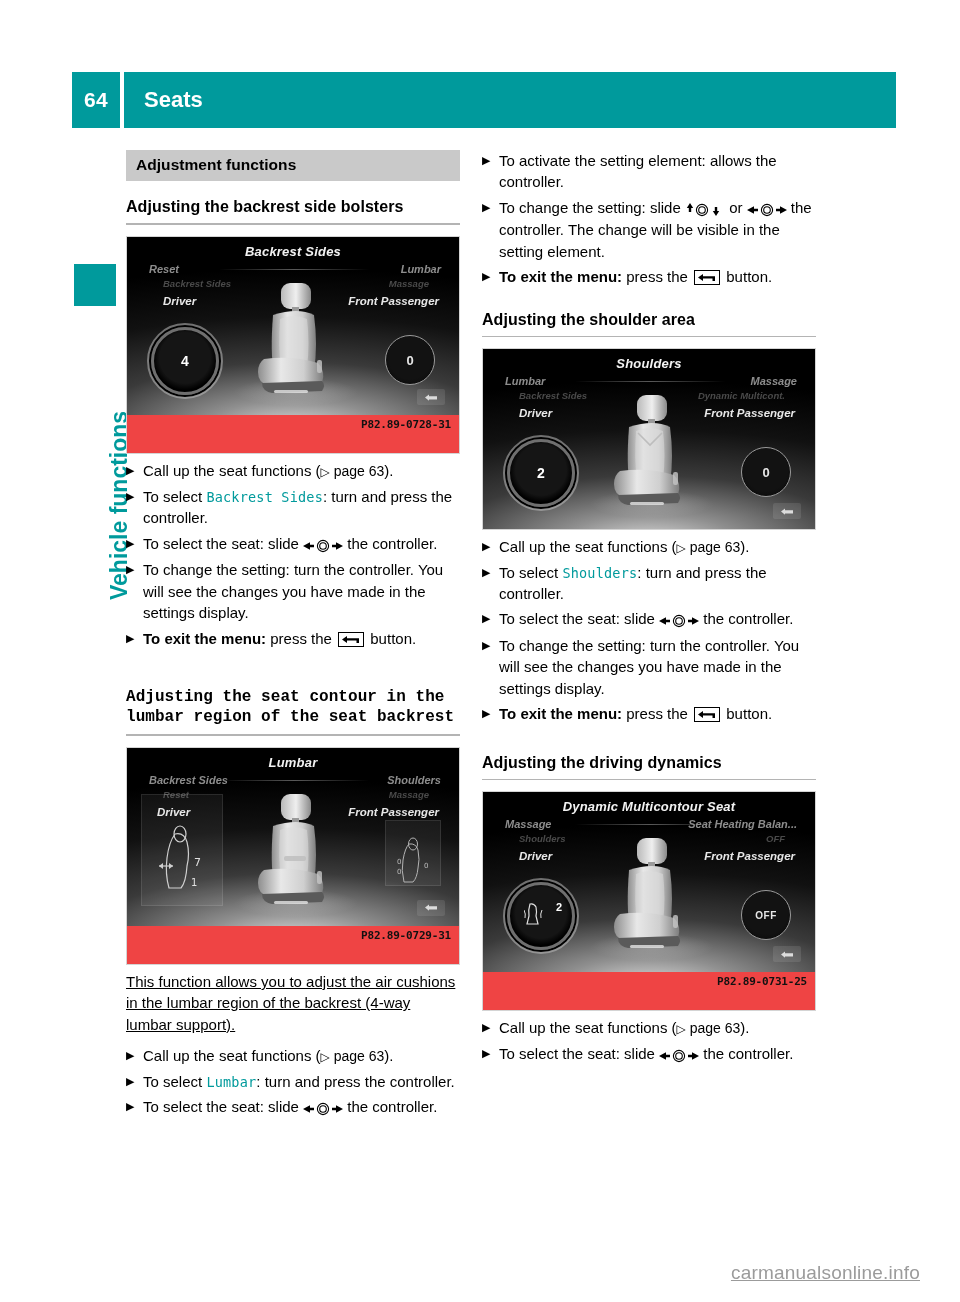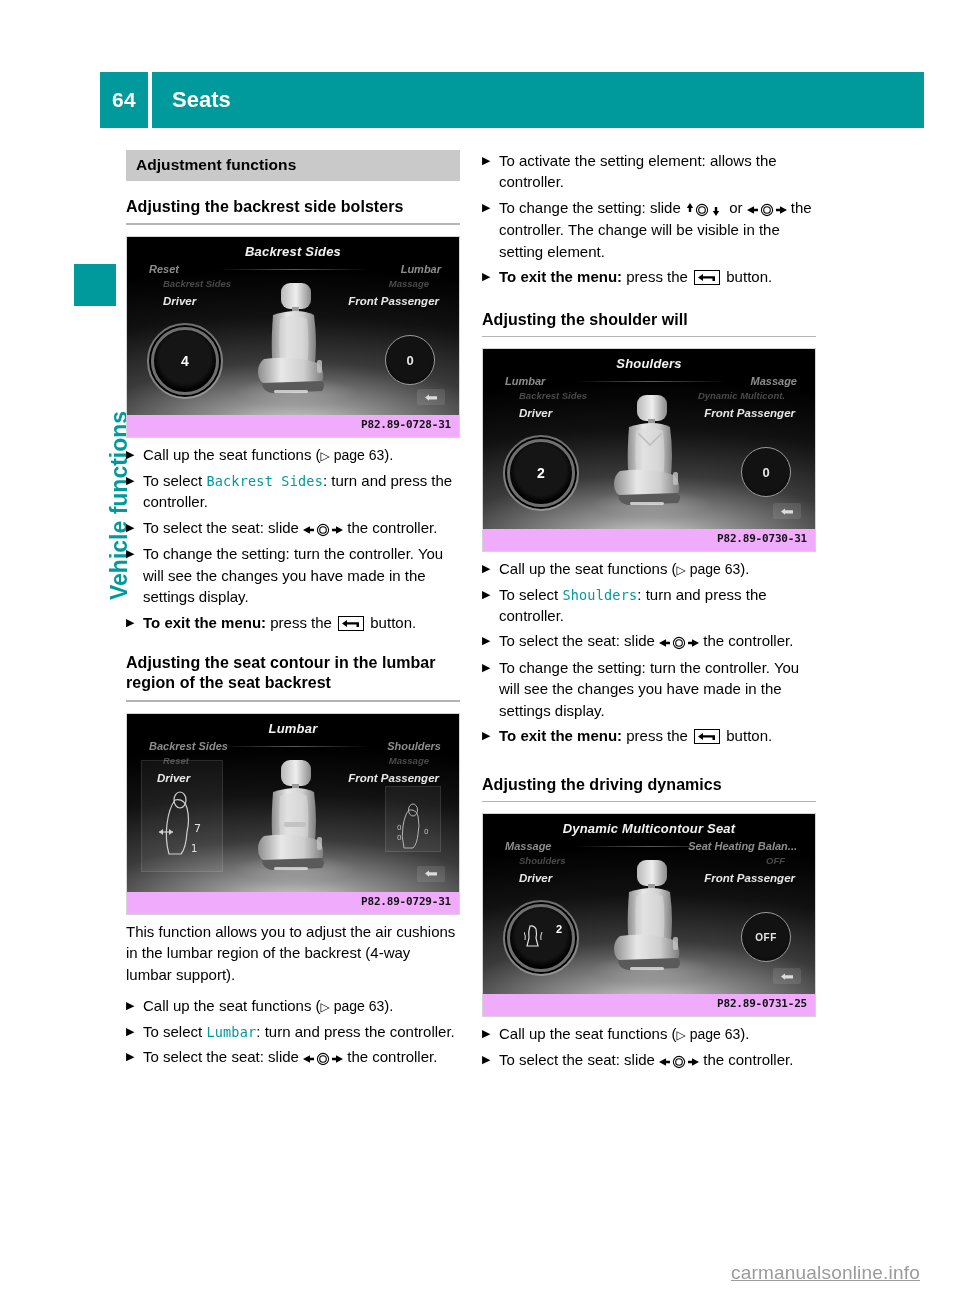--- a/index.html
+++ b/index.html
@@ -5,21 +5,21 @@
   html,body{margin:0;padding:0;}
   body{
     width:960px;height:1302px;background:#ffffff;
     font-family:"Liberation Sans", sans-serif;
     position:relative;overflow:hidden;
     -webkit-font-smoothing:antialiased;
   }
   .page{position:absolute;inset:0;}
 
   
-  .header{position:absolute;left:72px;top:72px;width:824px;height:56px;margin-left:28px;}
+  .header{position:absolute;left:72px;top:72px;width:824px;height:56px;}
   .header-pagebox{
     position:absolute;left:0;top:0;width:48px;height:56px;
     background:var(--teal);color:#fff;
     display:flex;align-items:center;justify-content:center;
     font-size:21px;font-weight:bold;letter-spacing:0.2px;
   }
   .header-bar{
     position:absolute;left:52px;top:0;right:0;height:56px;
     background:var(--teal);color:#fff;
     display:flex;align-items:center;
@@ -102,21 +102,21 @@
     position:relative;box-sizing:border-box;
     border:1px solid #d4d4d4;
   }
   .shot-screen{
     position:relative;width:332px;height:178px;overflow:hidden;
     background:
       radial-gradient(ellipse 150% 90% at 50% 108%, #dcdcdc 0%, #8f8f8f 18%, #3a3a3a 42%, #111 70%, #000 100%);
   }
   .shot-screen.sml{height:180px;}
   .shot-cap{
-    height:22px;background:#f0abfc;position:relative;
+    height:38px;background:#ef4444;position:relative;
   }
   .shot-cap span{
     position:absolute;right:8px;top:3px;
     font-family:"DejaVu Sans Mono", monospace;
     font-size:11px;font-weight:bold;color:#111;letter-spacing:-0.2px;
   }
 
   .s-title{
     position:absolute;top:7px;left:0;width:100%;text-align:center;
     color:#f2f2f2;font-style:italic;font-weight:bold;font-size:13px;
@@ -290,21 +290,21 @@
         <span>To change the setting: turn the controller. You will see the changes you have made in the settings display.</span>
       </li>
       <li>
         <span class="bullet">▶</span>
         <span class="bold">To exit the menu:</span><span> press the </span><span class="btnicon"><svg width="19" height="11" viewBox="0 0 19 11">
               <path d="M0 5.5 L5 2 L5 4.2 L17 4.2 L17 9 L14.5 9 L14.5 6.6 L5 6.6 L5 9 Z" fill="#000"></path>
             </svg></span><span> button.</span>
       </li>
     </ul>
 
-    <h2 class="sub" style="margin-top:20px;">Adjusting the seat contour in the lumbar region of the seat backrest</h2>
+    <h2 class="sub" style="margin-top:38px;font-family:Liberation Mono, monospace;">Adjusting the seat contour in the lumbar region of the seat backrest</h2>
     <div class="rule"></div>
 
     <div class="shot">
       <div class="shot-screen">
         <div class="s-title">Lumbar</div>
         <div class="s-left-lbl">Backrest Sides</div>
         <div class="s-sub-left">Reset</div>
         <div class="s-divider"></div>
         <div class="s-right-lbl">Shoulders</div>
         <div class="s-sub-right">Massage</div>
@@ -349,21 +349,21 @@
           <svg width="14" height="9" viewBox="0 0 14 9">
               <path d="M1 4.5 L5 1.5 L5 3.3 L13 3.3 L13 6.5 L5 6.5 L5 7.8 Z" fill="#dcdcdc"></path>
             </svg>
         </div>
       </div>
       <div class="shot-cap">
         <span>P82.89-0729-31</span>
       </div>
     </div>
 
-    <p class="body" style="margin-bottom:10px;">This function allows you to adjust the air cushions in the lumbar region of the backrest (4-way lumbar support).</p>
+    <p class="body" style="margin-bottom:10px;text-decoration:underline;">This function allows you to adjust the air cushions in the lumbar region of the backrest (4-way lumbar support).</p>
 
     <ul class="steps">
       <li>
         <span class="bullet">▶</span>
         <span>Call up the seat functions (</span><span class="ref"><span class="tri">▷</span>&nbsp;<span>page 63</span></span><span>).</span>
       </li>
       <li>
         <span class="bullet">▶</span>
         <span>To select </span><span class="teal-mono">Lumbar</span><span>: turn and press the controller.</span>
       </li>
@@ -402,21 +402,21 @@
         <span>The change will be visible in the setting element.</span>
       </li>
       <li>
         <span class="bullet">▶</span>
         <span class="bold">To exit the menu:</span><span> press the </span><span class="btnicon"><svg width="19" height="11" viewBox="0 0 19 11">
               <path d="M0 5.5 L5 2 L5 4.2 L17 4.2 L17 9 L14.5 9 L14.5 6.6 L5 6.6 L5 9 Z" fill="#000"></path>
             </svg></span><span> button.</span>
       </li>
     </ul>
 
-    <h2 class="sub" style="margin-top:22px;">Adjusting the shoulder will</h2>
+    <h2 class="sub" style="margin-top:22px;">Adjusting the shoulder area</h2>
     <div class="rule-thin"></div>
 
     <div class="shot">
       <div class="shot-screen sml">
         <div class="s-title">Shoulders</div>
         <div class="s-left-lbl">Lumbar</div>
         <div class="s-sub-left">Backrest Sides</div>
         <div class="s-divider"></div>
         <div class="s-right-lbl">Massage</div>
         <div class="s-sub-right">Dynamic Multicont.</div>
@@ -441,23 +441,20 @@
         </div>
         <div class="dial plain">
           <span class="val">0</span>
         </div>
         <div class="backbtn-mini">
           <svg width="14" height="9" viewBox="0 0 14 9">
               <path d="M1 4.5 L5 1.5 L5 3.3 L13 3.3 L13 6.5 L5 6.5 L5 7.8 Z" fill="#dcdcdc"></path>
             </svg>
         </div>
       </div>
-      <div class="shot-cap">
-        <span>P82.89-0730-31</span>
-      </div>
     </div>
 
     <ul class="steps">
       <li>
         <span class="bullet">▶</span>
         <span>Call up the seat functions (</span><span class="ref"><span class="tri">▷</span>&nbsp;<span>page 63</span></span><span>).</span>
       </li>
       <li>
         <span class="bullet">▶</span>
         <span>To select </span><span class="teal-mono">Shoulders</span><span>: turn and press the controller.</span>

